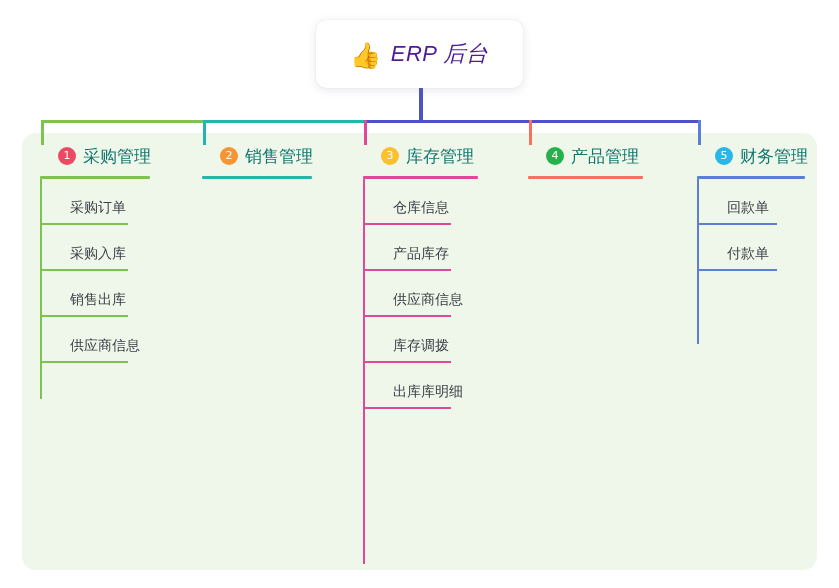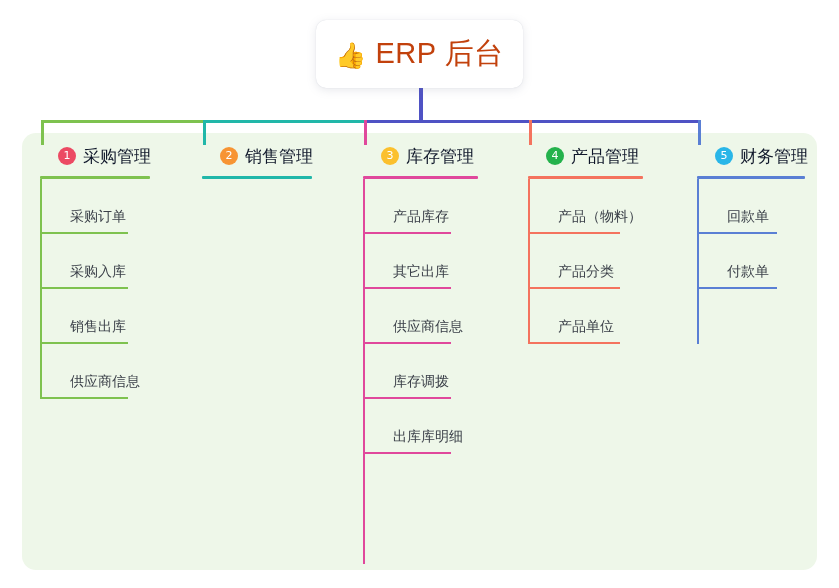--- a/index.html
+++ b/index.html
@@ -49,24 +49,25 @@
     gap: 9px;
     z-index: 6;
   }
   .root-emoji {
     font-size: 25px;
     line-height: 1;
     position: relative;
     top: 1px;
   }
   .root-title {
-    font-size: 29px;
-    color: #c2410c;
+    font-size: 22px;
+    color: #4c1d95;
     letter-spacing: 0.5px;
     white-space: nowrap;
+    font-style: italic;
   }
 
   
   .seg { position: absolute; z-index: 3; }
 
   
   .column {
     position: absolute;
     top: 143px;
     z-index: 4;
@@ -84,40 +85,40 @@
     border-radius: 50%;
     color: #ffffff;
     font-size: 11px;
     line-height: 18px;
     text-align: center;
     flex: 0 0 auto;
     font-family: "DejaVu Sans", sans-serif;
   }
   .col-title {
     font-size: 17px;
-    color: #0f172a;
+    color: #0f766e;
     white-space: nowrap;
   }
   .head-rule {
     height: 3px;
     margin-top: 7px;
     border-radius: 1px;
   }
 
   
   .leaves { position: relative; }
   .spine {
     position: absolute;
     left: 0;
     top: 0;
     width: 2px;
   }
   .leaf {
     position: relative;
-    height: 55px;
+    height: 46px;
   }
   .leaf-label {
     position: absolute;
     left: 30px;
     bottom: 8px;
     font-size: 14px;
     color: #3b4049;
     white-space: nowrap;
   }
   .leaf-rule {
@@ -188,25 +189,25 @@
       </div>
       <div class="column" style="left: 363px;">
         <div class="col-head">
           <span class="badge" style="background: rgb(251, 192, 45);">3</span>
           <span class="col-title">库存管理</span>
         </div>
         <div class="head-rule" style="background: rgb(224, 72, 156); width: 115px;"></div>
         <div class="leaves">
           <div class="spine" style="background: rgb(224, 72, 156); height: 385px;"></div>
           <div class="leaf">
+            <span class="leaf-label">仓库信息</span>
+            <div class="leaf-rule" style="background: rgb(224, 72, 156); width: 88px;"></div>
+          </div>
+          <div class="leaf">
             <span class="leaf-label">产品库存</span>
-            <div class="leaf-rule" style="background: rgb(224, 72, 156); width: 88px;"></div>
-          </div>
-          <div class="leaf">
-            <span class="leaf-label">其它出库</span>
             <div class="leaf-rule" style="background: rgb(224, 72, 156); width: 88px;"></div>
           </div>
           <div class="leaf">
             <span class="leaf-label">供应商信息</span>
             <div class="leaf-rule" style="background: rgb(224, 72, 156); width: 88px;"></div>
           </div>
           <div class="leaf">
             <span class="leaf-label">库存调拨</span>
             <div class="leaf-rule" style="background: rgb(224, 72, 156); width: 88px;"></div>
           </div>
@@ -215,35 +216,20 @@
             <div class="leaf-rule" style="background: rgb(224, 72, 156); width: 88px;"></div>
           </div>
         </div>
       </div>
       <div class="column" style="left: 528px;">
         <div class="col-head">
           <span class="badge" style="background: rgb(36, 178, 76);">4</span>
           <span class="col-title">产品管理</span>
         </div>
         <div class="head-rule" style="background: rgb(244, 115, 94); width: 115px;"></div>
-        <div class="leaves">
-          <div class="spine" style="background: rgb(244, 115, 94); height: 165px;"></div>
-          <div class="leaf">
-            <span class="leaf-label">产品（物料）</span>
-            <div class="leaf-rule" style="background: rgb(244, 115, 94); width: 92px;"></div>
-          </div>
-          <div class="leaf">
-            <span class="leaf-label">产品分类</span>
-            <div class="leaf-rule" style="background: rgb(244, 115, 94); width: 92px;"></div>
-          </div>
-          <div class="leaf">
-            <span class="leaf-label">产品单位</span>
-            <div class="leaf-rule" style="background: rgb(244, 115, 94); width: 92px;"></div>
-          </div>
-        </div>
       </div>
       <div class="column" style="left: 697px;">
         <div class="col-head">
           <span class="badge" style="background: rgb(41, 182, 232);">5</span>
           <span class="col-title">财务管理</span>
         </div>
         <div class="head-rule" style="background: rgb(90, 127, 212); width: 108px;"></div>
         <div class="leaves">
           <div class="spine" style="background: rgb(90, 127, 212); height: 165px;"></div>
           <div class="leaf">

